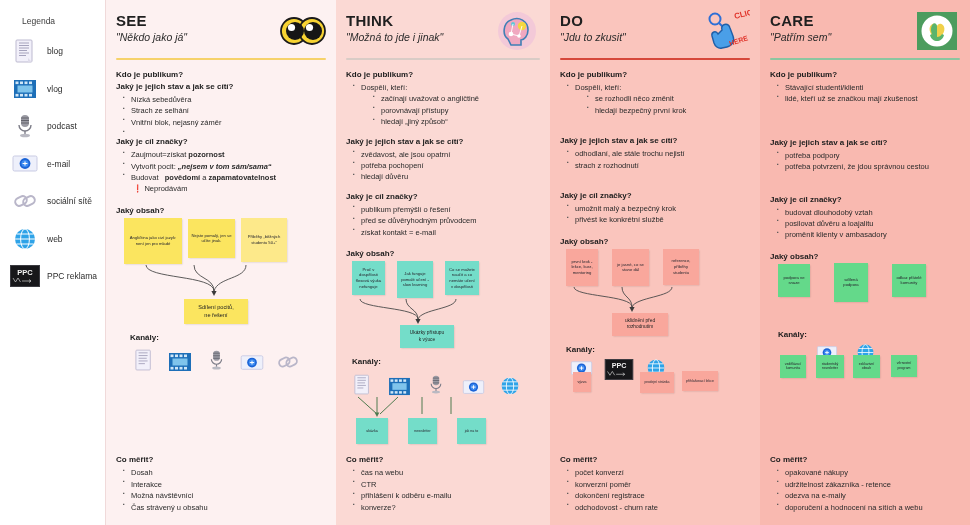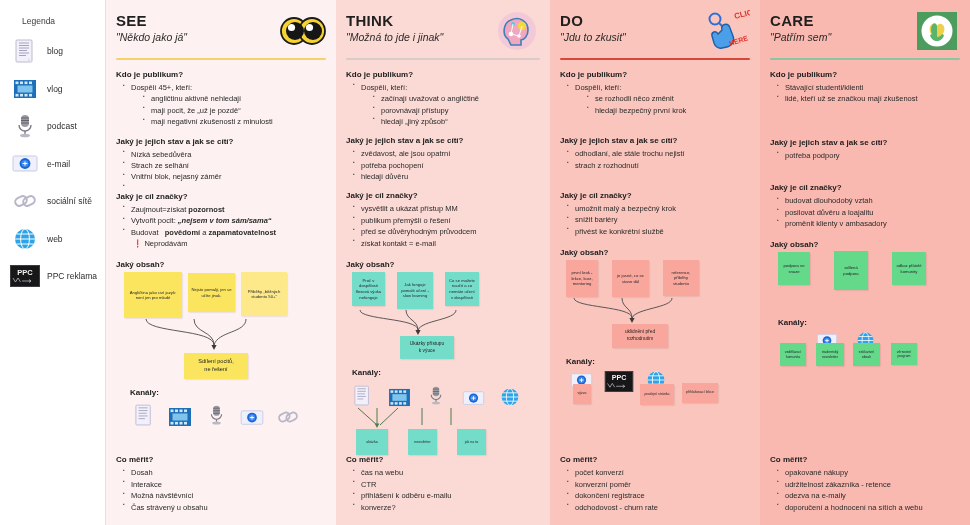--- a/index.html
+++ b/index.html
@@ -221,30 +221,20 @@
           <circle cx="15" cy="15" r="9" fill="#161616"></circle>
           <circle cx="33" cy="15" r="9" fill="#161616"></circle>
           <circle cx="11.5" cy="11.5" r="3.6" fill="#ffffff"></circle>
           <circle cx="29.5" cy="11.5" r="3.6" fill="#ffffff"></circle>
         </svg>
       </span>
     </div>
     <div class="head-rule rule-see"></div>
 
     <div class="qhead">Kdo je publikum?</div>
-    <ul class="l1">
-      <li>
-        <span>Dospělí 45+, kteří:</span>
-        <ul class="l2">
-          <li>angličtinu aktivně nehledají</li>
-          <li>mají pocit, že „už je pozdě“</li>
-          <li>mají negativní zkušenosti z minulosti</li>
-        </ul>
-      </li>
-    </ul>
 
     <div class="qhead">Jaký je jejich stav a jak se cítí?</div>
     <ul class="l1">
       <li>Nízká sebedůvěra</li>
       <li>Strach ze selhání</li>
       <li>Vnitřní blok, nejasný záměr</li>
       <li></li>
     </ul>
 
     <div class="qhead">Jaký je cíl značky?</div>
@@ -390,21 +380,20 @@
 
     <div class="qhead">Jaký je jejich stav a jak se cítí?</div>
     <ul class="l1">
       <li>zvědavost, ale jsou opatrní</li>
       <li>potřeba pochopení</li>
       <li>hledají důvěru</li>
     </ul>
 
     <div class="qhead">Jaký je cíl značky?</div>
     <ul class="l1">
-      <li>vysvětlit a ukázat přístup MM</li>
       <li>publikum přemýšlí o řešení</li>
       <li>před se důvěryhodným průvodcem</li>
       <li>získat kontakt = e-mail</li>
     </ul>
 
     <div class="content-area">
       <div class="qhead">Jaký obsah?</div>
       <div class="notes-row" style="margin-left:6px;gap:12px">
         <div class="note n-teal" style="width:33px;height:34px">Proč v dospělosti flexová výuka nefunguje</div>
         <div class="note n-teal" style="width:36px;height:37px">Jak funguje pomalé učení - slow learning</div>
@@ -553,21 +542,20 @@
     <div class="qhead">Jaký je jejich stav a jak se cítí?</div>
     <ul class="l1">
       <li>odhodlaní, ale stále trochu nejistí</li>
       <li>strach z rozhodnutí</li>
     </ul>
     <div style="height:11px"></div>
 
     <div class="qhead">Jaký je cíl značky?</div>
     <ul class="l1">
       <li>umožnit malý a bezpečný krok</li>
-      <li>snížit bariéry</li>
       <li>přivést ke konkrétní službě</li>
     </ul>
 
     <div class="content-area">
       <div class="qhead">Jaký obsah?</div>
       <div class="notes-row" style="margin-left:6px;gap:14px">
         <div class="note n-pink" style="width:32px;height:37px">první krok - lekce, kurz, mentoring</div>
         <div class="note n-pink" style="width:37px;height:37px">je jasné, co se stane dál</div>
         <div class="note n-pink" style="width:36px;height:36px">reference, příběhy studentů</div>
       </div>
@@ -657,20 +645,21 @@
     <div class="qhead">Kdo je publikum?</div>
     <ul class="l1">
       <li>Stávající studenti/klienti</li>
       <li>lidé, kteří už se značkou mají zkušenost</li>
     </ul>
     <div style="height:24px"></div>
 
     <div class="qhead">Jaký je jejich stav a jak se cítí?</div>
     <ul class="l1">
       <li>potřeba podpory</li>
+      <li>potřeba potvrzení, že jdou správnou cestou</li>
     </ul>
     <div style="height:13px"></div>
 
     <div class="qhead">Jaký je cíl značky?</div>
     <ul class="l1">
       <li>budovat dlouhodobý vztah</li>
       <li>posilovat důvěru a loajalitu</li>
       <li>proměnit klienty v ambasadory</li>
     </ul>
 

